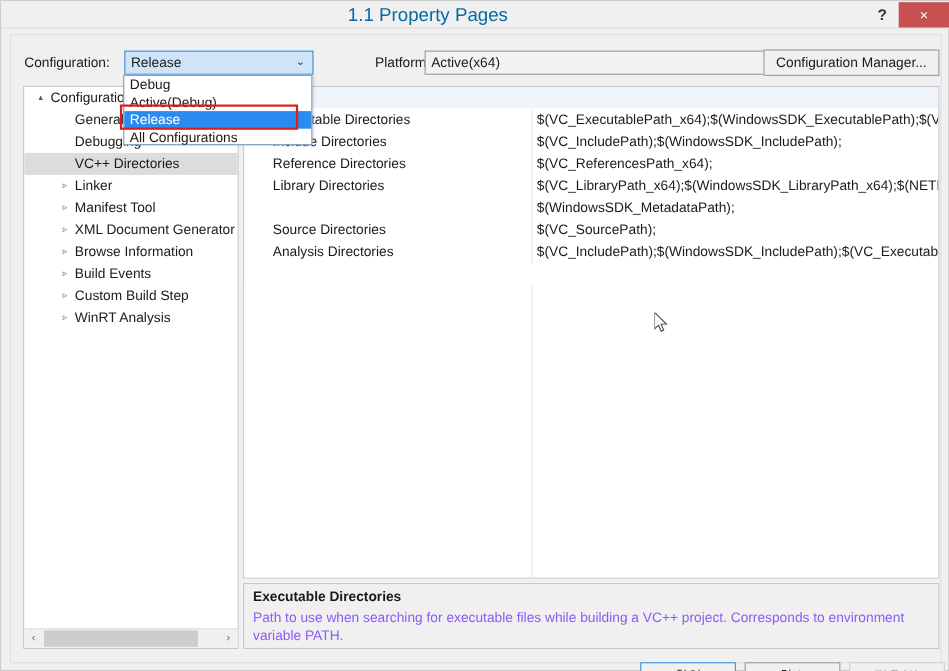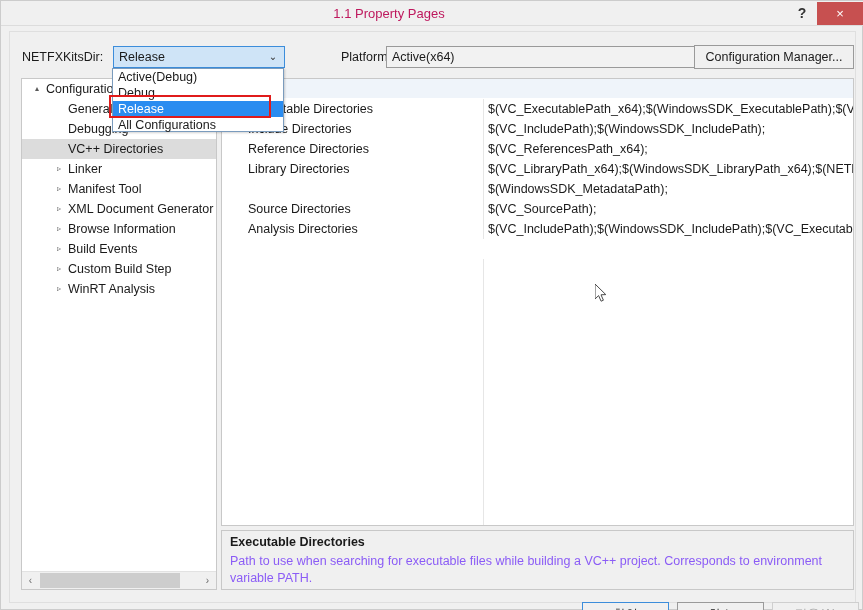--- a/index.html
+++ b/index.html
@@ -27,22 +27,22 @@
     width: 863px; height: 25px;
     background: #f0f0f0;
     border-bottom: 1px solid #dcdcdc;
   }
   #title-text {
     position: absolute;
     left: 0; top: 0;
     width: 776px; height: 25px;
     line-height: 25px;
     text-align: center;
-    font-size: 13px;
-    color: #be185d;
+    font-size: 17px;
+    color: #0369a1;
   }
   #help-btn {
     position: absolute;
     right: 48px; top: 0;
     width: 28px; height: 25px;
     line-height: 25px;
     text-align: center;
     font-size: 14px;
     font-weight: bold;
     color: #333333;
@@ -358,21 +358,21 @@
 <div id="dialog">
 
   <div id="titlebar">
     <div id="title-text">1.1 Property Pages</div>
     <div id="help-btn">?</div>
     <div id="close-btn">×</div>
   </div>
 
   <div id="client">
 
-    <div class="row-label" id="lbl-configuration">NETFXKitsDir:</div>
+    <div class="row-label" id="lbl-configuration">Configuration:</div>
 
     <div class="combo" id="combo-configuration">
       <span class="combo-text">Release</span>
       <span class="arrow">⌄</span>
     </div>
 
     <div class="row-label" id="lbl-platform">Platform:</div>
 
     <div class="combo" id="combo-platform">
       <span class="combo-text">Active(x64)</span>
@@ -482,22 +482,22 @@
       <div id="desc-body">Path to use when searching for executable files while building a VC++ project.  Corresponds to environment variable PATH.</div>
     </div>
 
     <div class="footer-btn" id="btn-ok">확인</div>
     <div class="footer-btn" id="btn-cancel">취소</div>
     <div class="footer-btn" id="btn-apply">적용(A)</div>
 
   </div>
 
   <div id="dropdown">
+      <div class="dd-item">Debug</div>
       <div class="dd-item">Active(Debug)</div>
-      <div class="dd-item">Debug</div>
       <div class="dd-item highlight">Release</div>
       <div class="dd-item">All Configurations</div>
     </div>
   <div id="dd-annotation"></div>
 
   <div id="cursor">
     <svg width="14" height="20" viewBox="0 0 14 20">
       <polygon points="0,0 0,15 3.6,11.6 6.1,17.2 8.4,16.2 6,10.8 10.8,10.6" fill="#ffffff" stroke="#4a4a4a" stroke-width="1"></polygon>
     </svg>
   </div>

